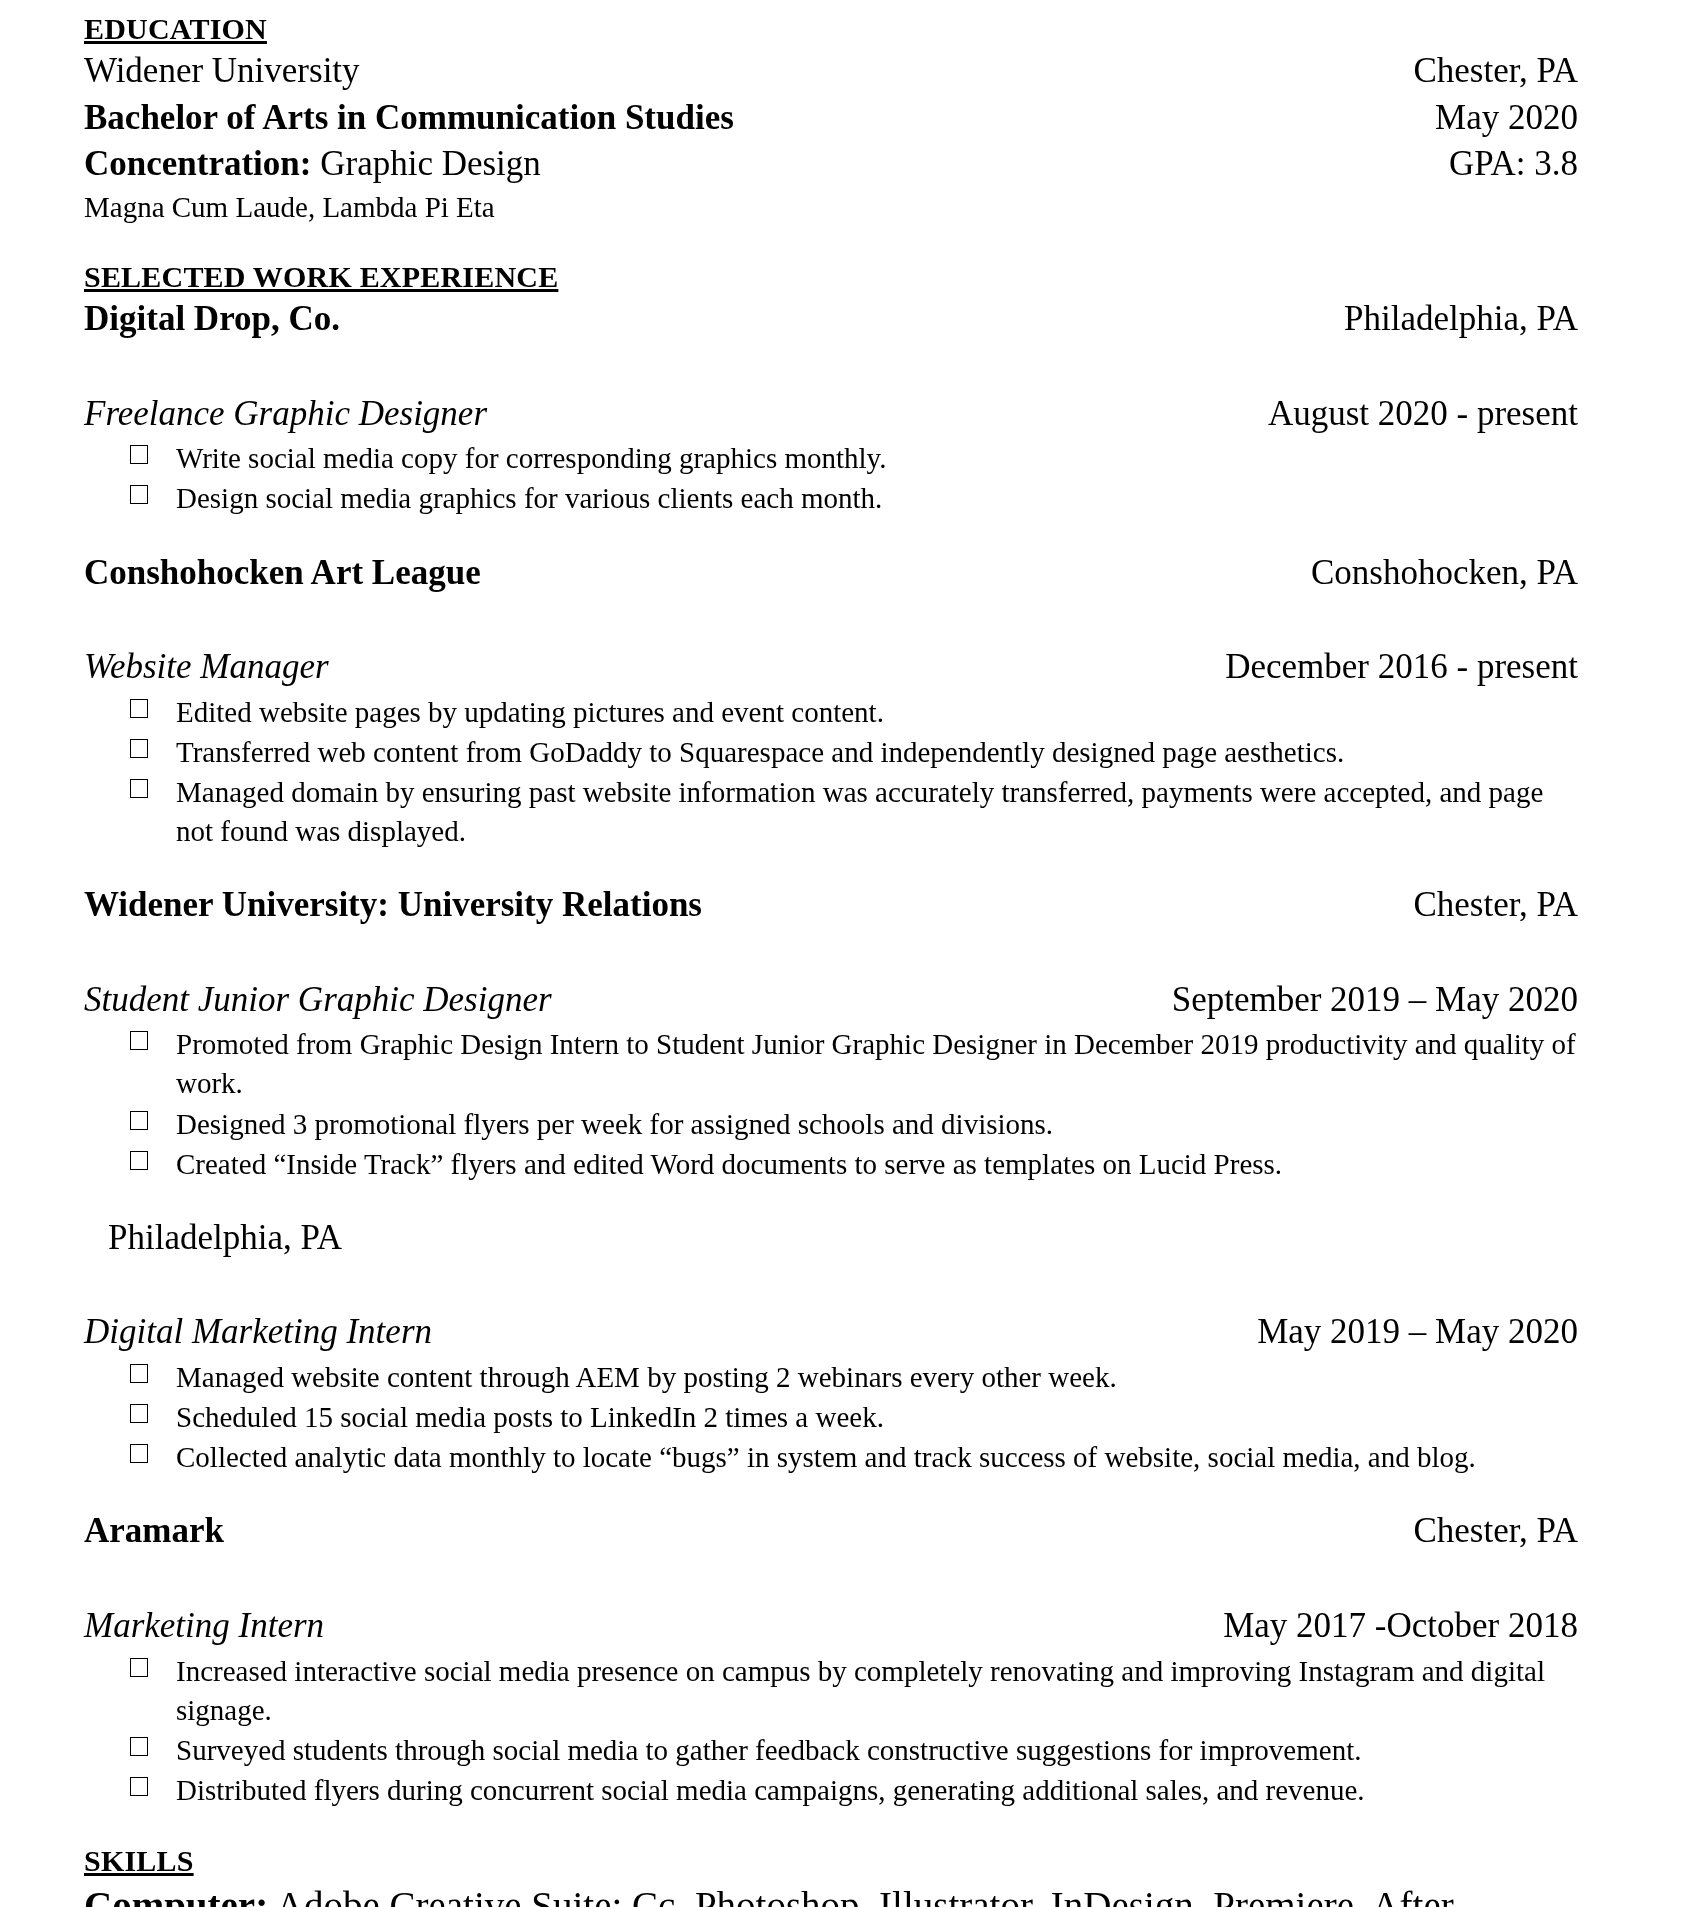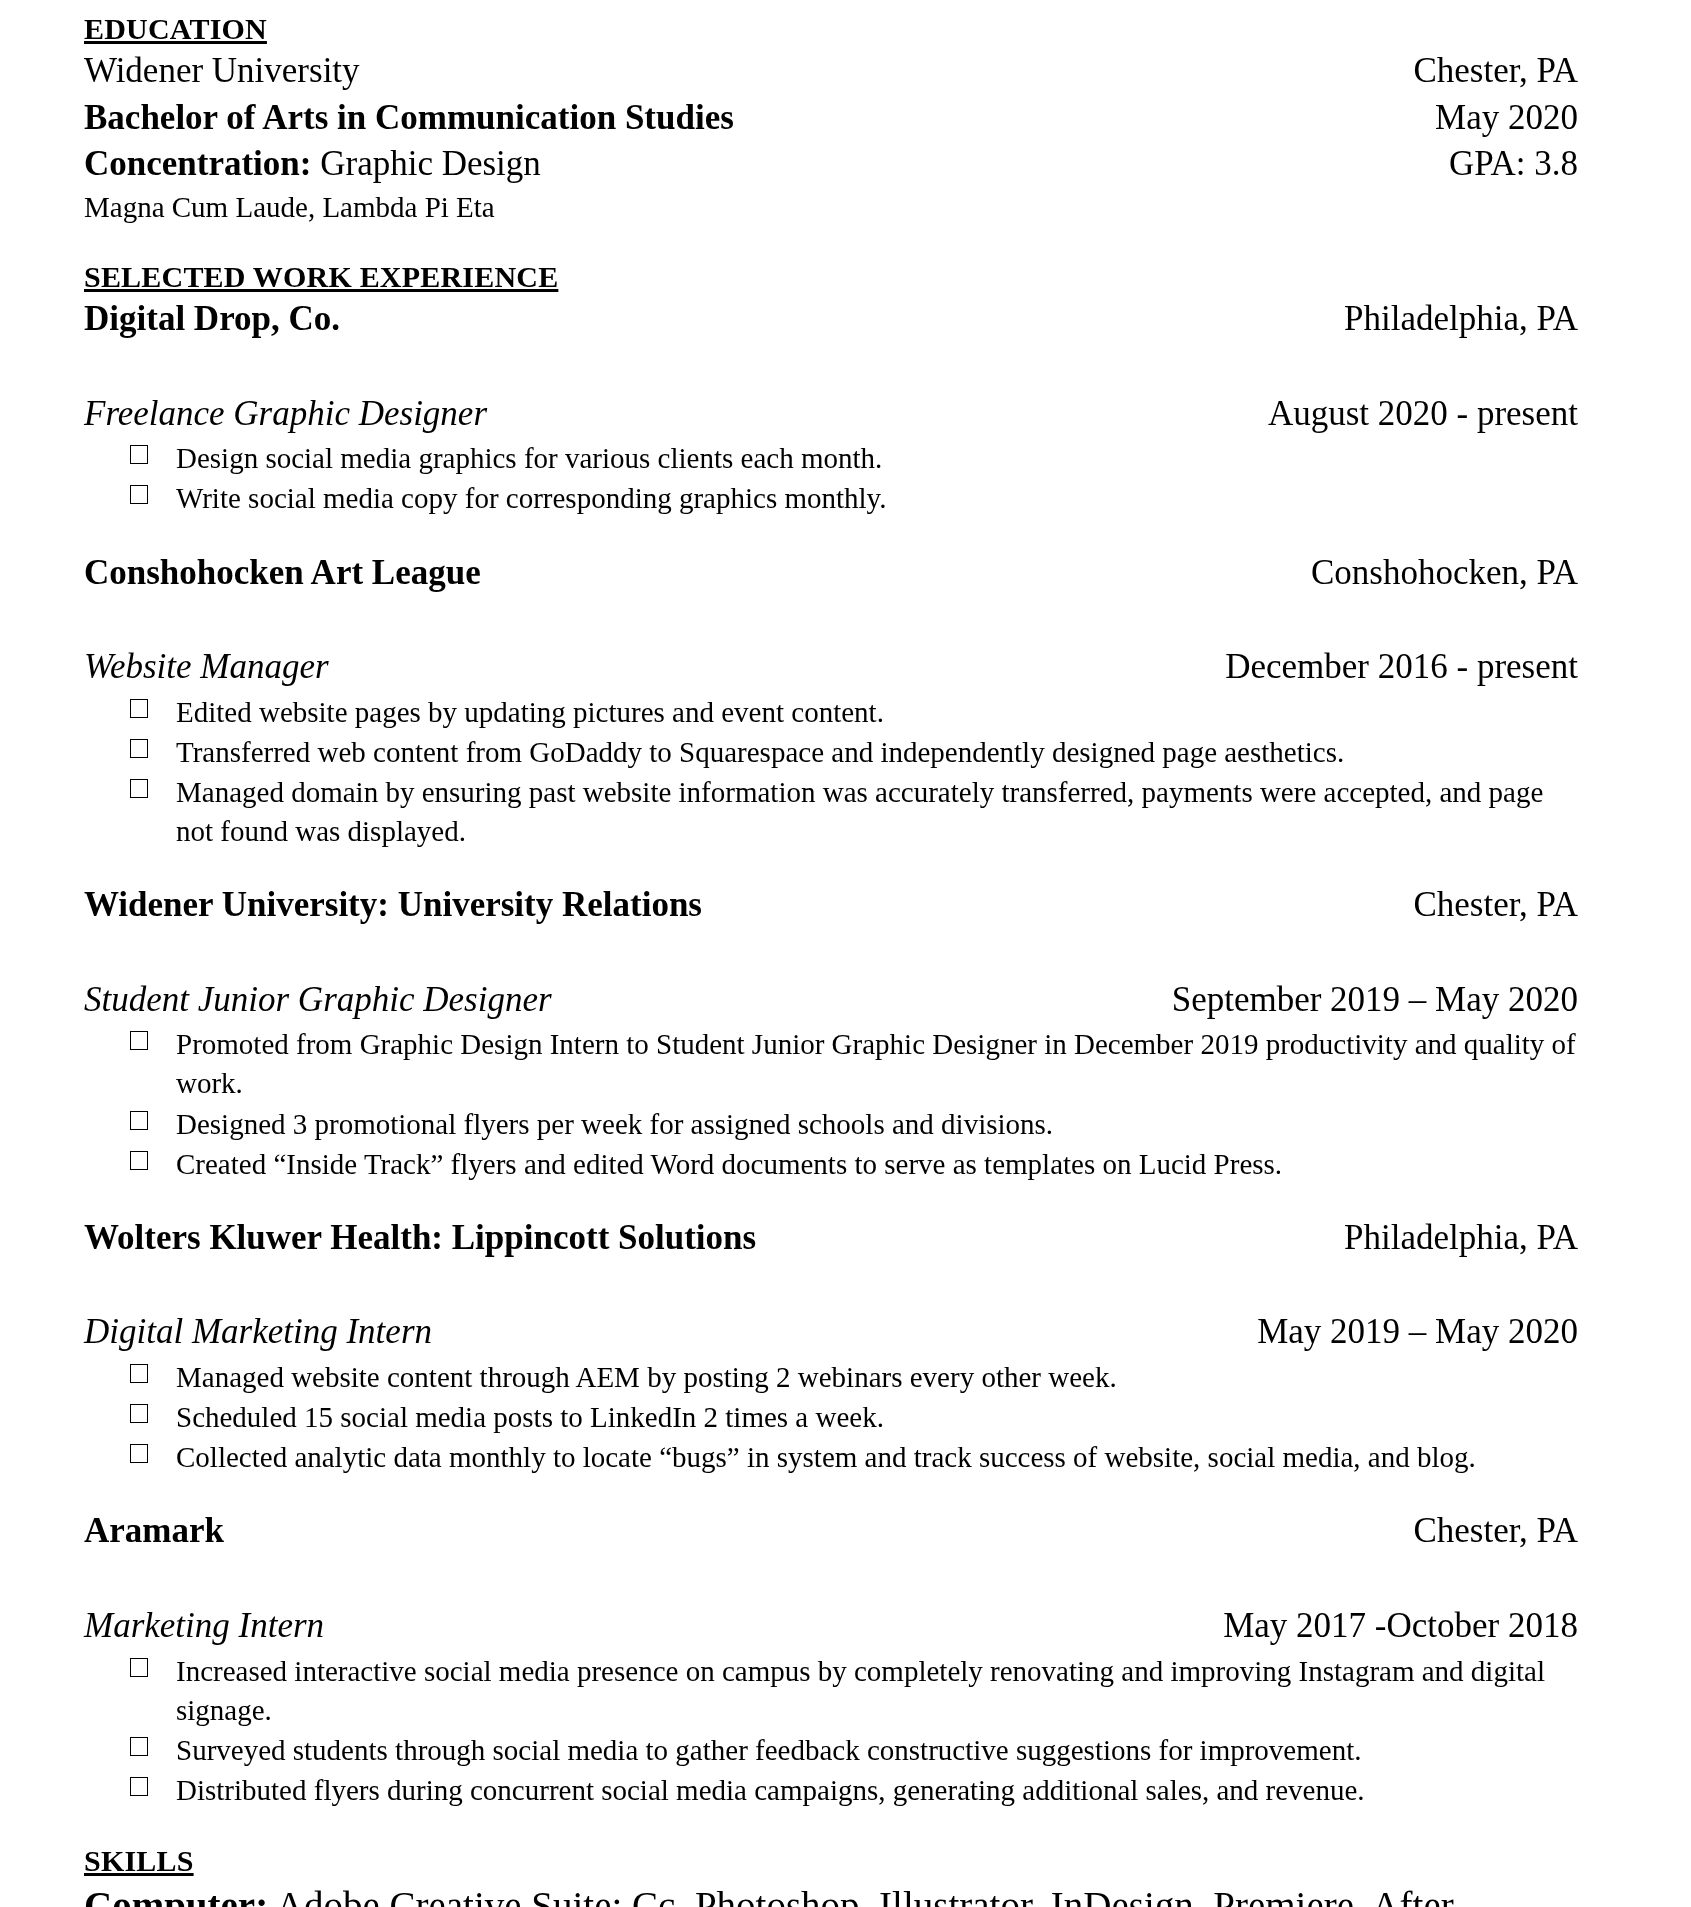--- a/index.html
+++ b/index.html
@@ -119,22 +119,22 @@
     <div class="job">
       <div class="row">
         <div class="left bold">Digital Drop, Co.</div>
         <div class="right">Philadelphia, PA</div>
       </div>
       <div class="row">
         <div class="left ital">Freelance Graphic Designer</div>
         <div class="right">August 2020 - present</div>
       </div>
       <ul class="bullets">
+        <li><span class="box"></span><span>Write social media copy for corresponding graphics monthly.</span></li>
         <li><span class="box"></span><span>Design social media graphics for various clients each month.</span></li>
-        <li><span class="box"></span><span>Write social media copy for corresponding graphics monthly.</span></li>
       </ul>
     </div>
 
     <div class="spacer-md"></div>
 
     <div class="job">
       <div class="row">
         <div class="left bold">Conshohocken Art League</div>
         <div class="right">Conshohocken, PA</div>
       </div>
@@ -164,21 +164,20 @@
         <li><span class="box"></span><span>Promoted from Graphic Design Intern to Student Junior Graphic Designer in December 2019 productivity and quality of work.</span></li>
         <li><span class="box"></span><span>Designed 3 promotional flyers per week for assigned schools and divisions.</span></li>
         <li><span class="box"></span><span>Created “Inside Track” flyers and edited Word documents to serve as templates on Lucid Press.</span></li>
       </ul>
     </div>
 
     <div class="spacer-md"></div>
 
     <div class="job">
       <div class="row">
-        <div class="left bold">Wolters Kluwer Health: Lippincott Solutions</div>
         <div class="right">Philadelphia, PA</div>
       </div>
       <div class="row">
         <div class="left ital">Digital Marketing Intern</div>
         <div class="right">May 2019 – May 2020</div>
       </div>
       <ul class="bullets">
         <li><span class="box"></span><span>Managed website content through AEM by posting 2 webinars every other week.</span></li>
         <li><span class="box"></span><span>Scheduled 15 social media posts to LinkedIn 2 times a week.</span></li>
         <li><span class="box"></span><span>Collected analytic data monthly to locate “bugs” in system and track success of website, social media, and blog.</span></li>

